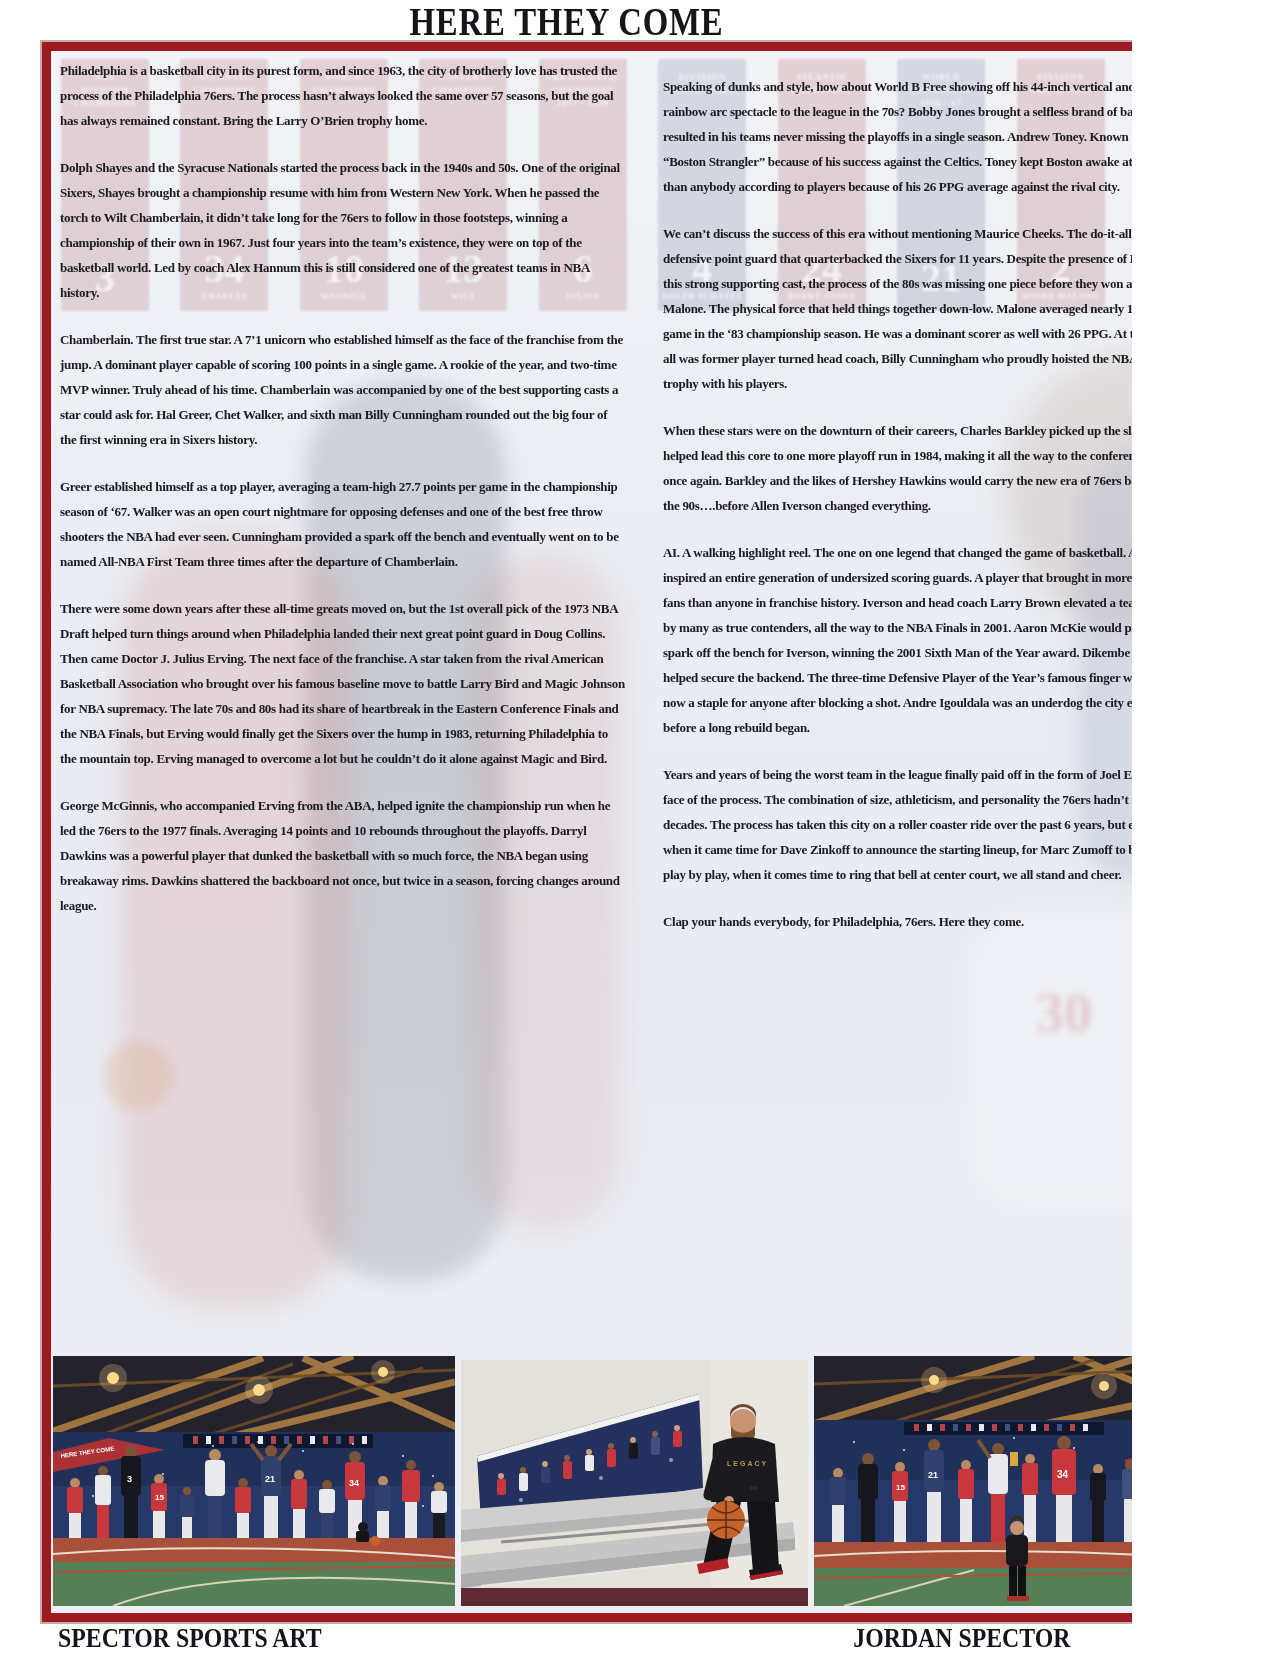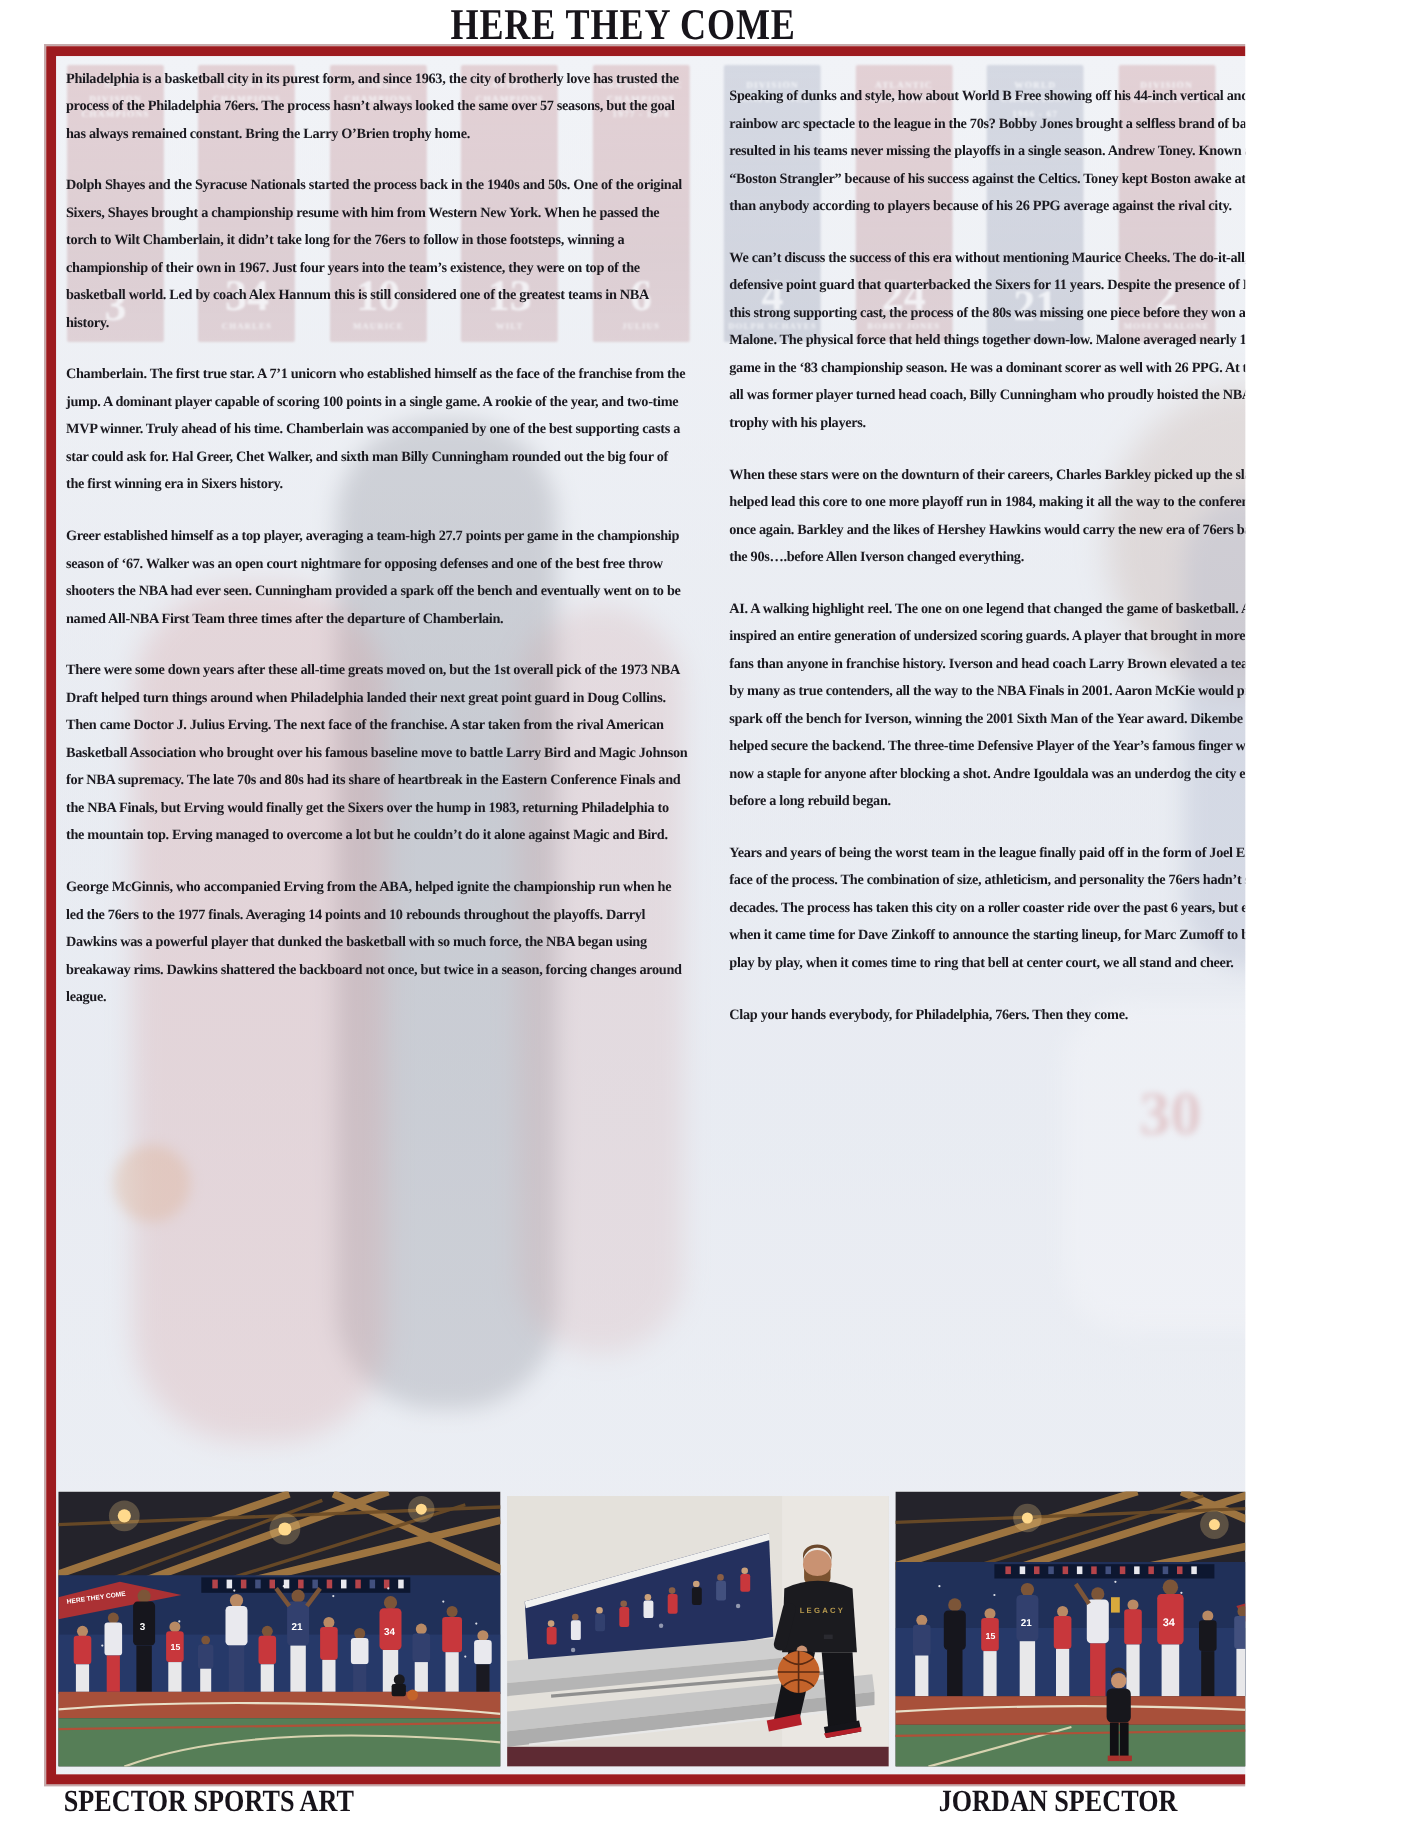--- a/index.html
+++ b/index.html
@@ -176,21 +176,21 @@
       <p>Greer established himself as a top player, averaging a team-high 27.7 points per game in the championship season of ‘67. Walker was an open court nightmare for opposing defenses and one of the best free throw shooters the NBA had ever seen. Cunningham provided a spark off the bench and eventually went on to be named All-NBA First Team three times after the departure of Chamberlain.</p>
       <p>There were some down years after these all-time greats moved on, but the 1st overall pick of the 1973 NBA Draft helped turn things around when Philadelphia landed their next great point guard in Doug Collins. Then came Doctor J. Julius Erving. The next face of the franchise. A star taken from the rival American Basketball Association who brought over his famous baseline move to battle Larry Bird and Magic Johnson for NBA supremacy. The late 70s and 80s had its share of heartbreak in the Eastern Conference Finals and the NBA Finals, but Erving would finally get the Sixers over the hump in 1983, returning Philadelphia to the mountain top. Erving managed to overcome a lot but he couldn’t do it alone against Magic and Bird.</p>
       <p>George McGinnis, who accompanied Erving from the ABA, helped ignite the championship run when he led the 76ers to the 1977 finals. Averaging 14 points and 10 rebounds throughout the playoffs. Darryl Dawkins was a powerful player that dunked the basketball with so much force, the NBA began using breakaway rims. Dawkins shattered the backboard not once, but twice in a season, forcing changes around league.</p>
     </div>
     <div class="col col-right">
       <p>Speaking of dunks and style, how about World B Free showing off his 44-inch vertical and bringing his rainbow arc spectacle to the league in the 70s? Bobby Jones brought a selfless brand of basketball that resulted in his teams never missing the playoffs in a single season. Andrew Toney. Known as the “Boston Strangler” because of his success against the Celtics. Toney kept Boston awake at night more than anybody according to players because of his 26 PPG average against the rival city.</p>
       <p> We can’t discuss the success of this era without mentioning Maurice Cheeks. The do-it-all, team first, defensive point guard that quarterbacked the Sixers for 11 years. Despite the presence of Doctor J and this strong supporting cast, the process of the 80s was missing one piece before they won a title, Moses Malone. The physical force that held things together down-low. Malone averaged nearly 16 rebounds a game in the ‘83 championship season. He was a dominant scorer as well with 26 PPG. At the helm of it all was former player turned head coach, Billy Cunningham who proudly hoisted the NBA Finals trophy with his players.</p>
       <p>When these stars were on the downturn of their careers, Charles Barkley picked up the slack. Barkley helped lead this core to one more playoff run in 1984, making it all the way to the conference finals once again. Barkley and the likes of Hershey Hawkins would carry the new era of 76ers basketball into the 90s….before Allen Iverson changed everything.</p>
       <p>AI. A walking highlight reel. The one on one legend that changed the game of basketball. A player that inspired an entire generation of undersized scoring guards. A player that brought in more new 76ers fans than anyone in franchise history. Iverson and head coach Larry Brown elevated a team, not seen by many as true contenders, all the way to the NBA Finals in 2001. Aaron McKie would provide the spark off the bench for Iverson, winning the 2001 Sixth Man of the Year award. Dikembe Mutombo helped secure the backend. The three-time Defensive Player of the Year’s famous finger wag taunt is now a staple for anyone after blocking a shot. Andre Igouldala was an underdog the city embraced before a long rebuild began.</p>
       <p> Years and years of being the worst team in the league finally paid off in the form of Joel Embiid. The face of the process. The combination of size, athleticism, and personality the 76ers hadn’t seen in decades. The process has taken this city on a roller coaster ride over the past 6 years, but every year when it came time for Dave Zinkoff to announce the starting lineup, for Marc Zumoff to bring us the play by play, when it comes time to ring that bell at center court, we all stand and cheer.</p>
-      <p>Clap your hands everybody, for Philadelphia, 76ers. Then they come.</p>
+      <p>Clap your hands everybody, for Philadelphia, 76ers. Here they come.</p>
     </div>
 
     <div class="photos">
 
       <svg class="photo" width="402" height="250" viewBox="0 0 402 250">
         <rect width="402" height="250" fill="#24232b"></rect>
         <g stroke="#a57a42" stroke-width="7" opacity="0.95">
           <line x1="-8" y1="78" x2="210" y2="2"></line>
             <line x1="70" y1="84" x2="300" y2="0"></line>
           <line x1="180" y1="80" x2="402" y2="26"></line>

